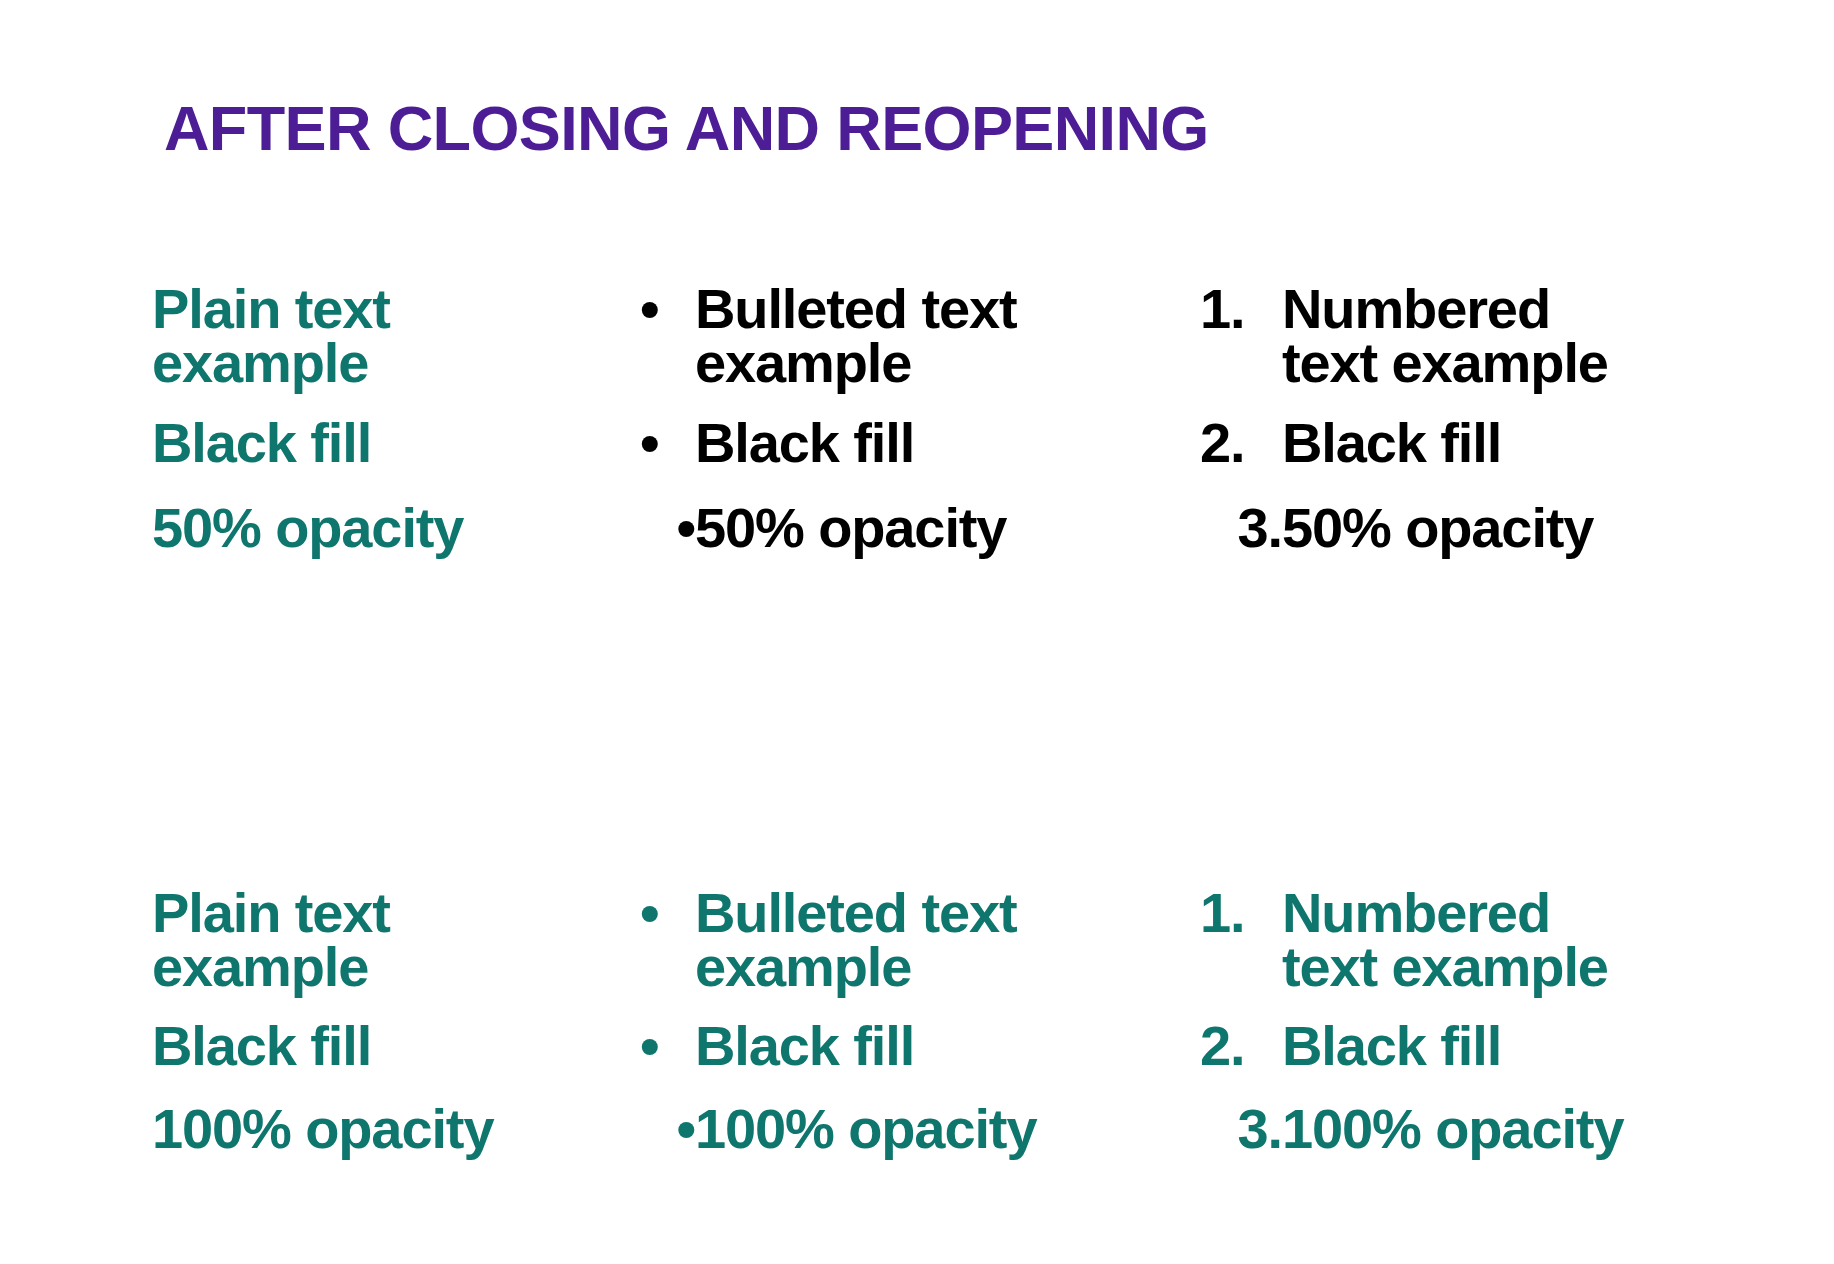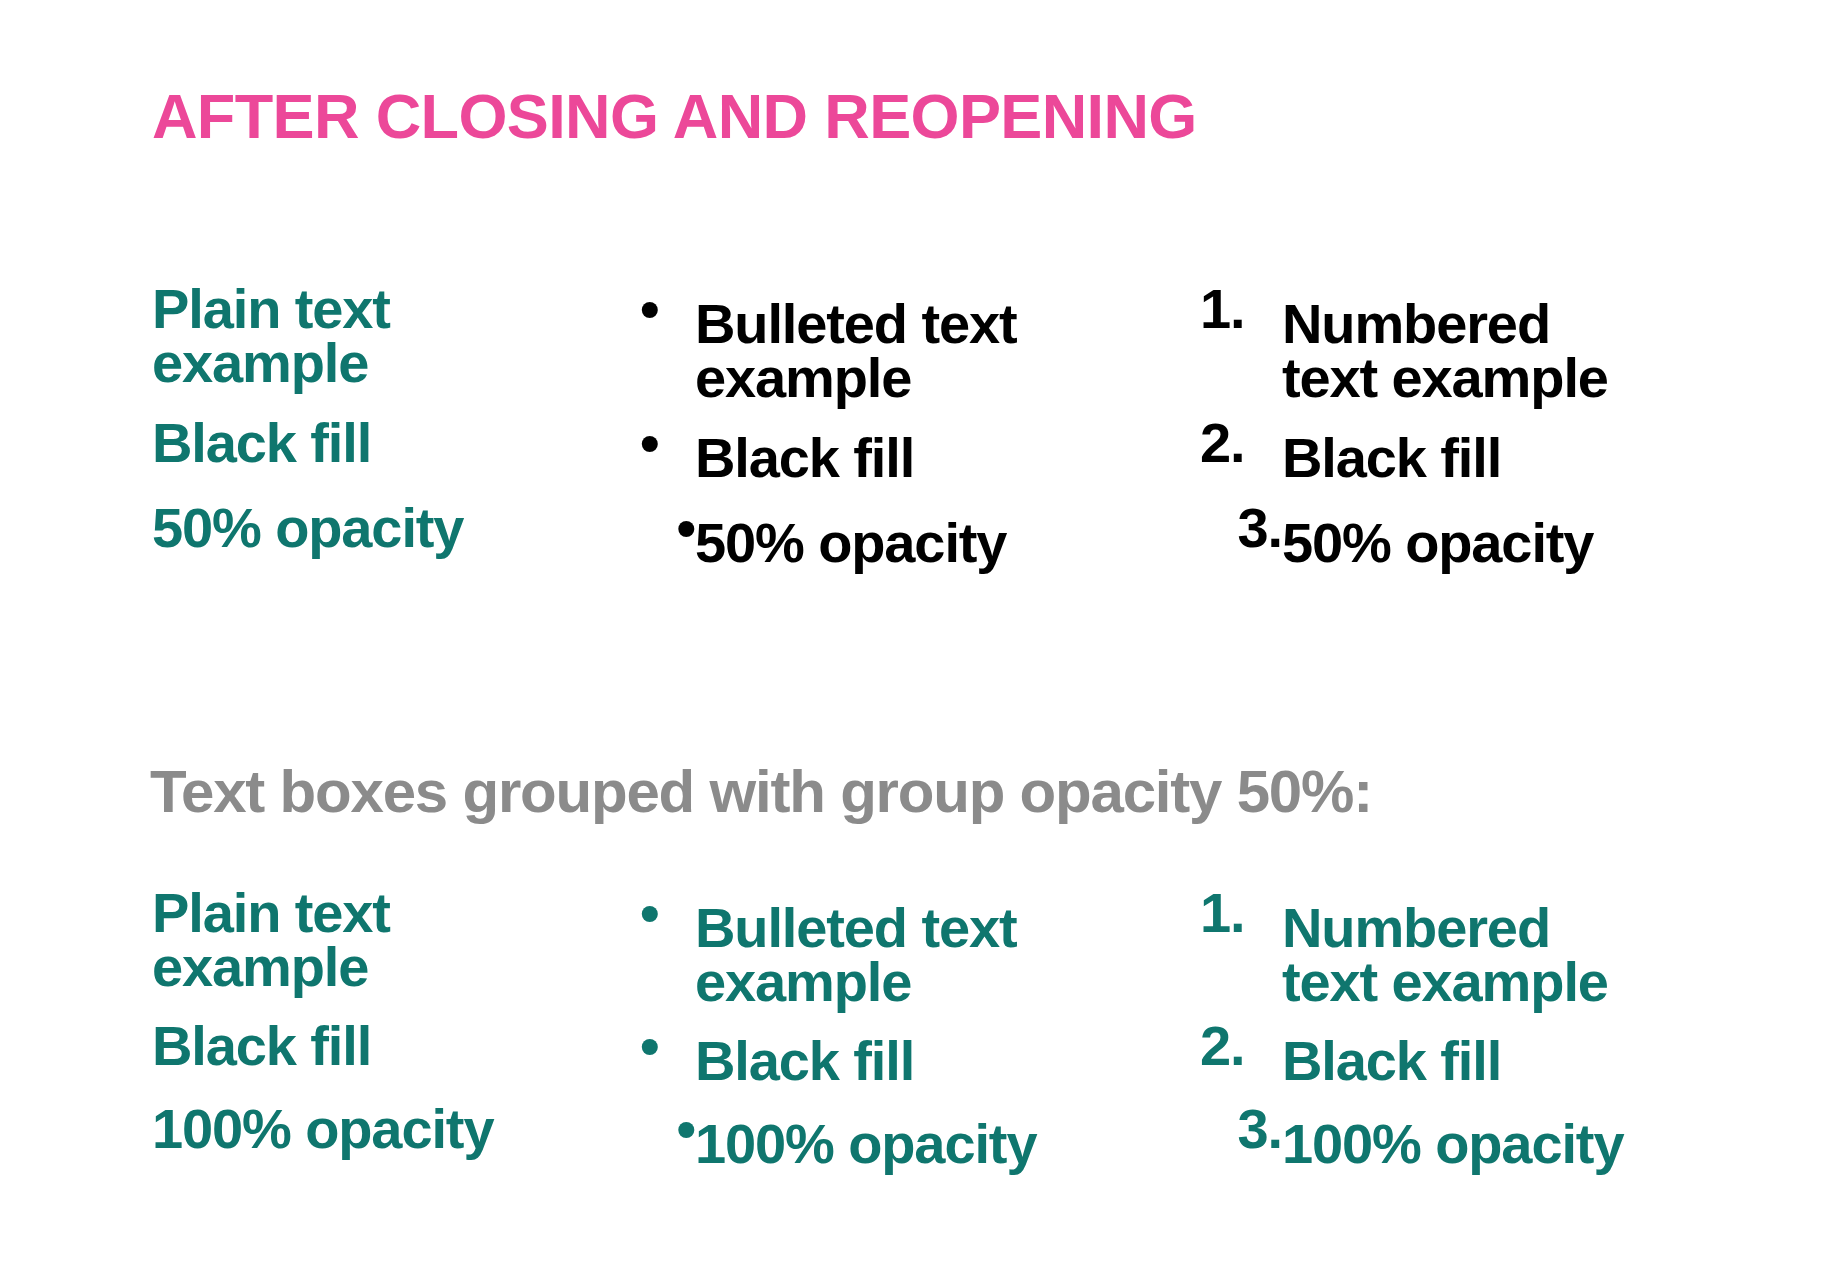--- a/index.html
+++ b/index.html
@@ -10,25 +10,25 @@
     height: 1264px;
     background: #ffffff;
     overflow: hidden;
     font-family: "Liberation Sans", "DejaVu Sans", sans-serif;
     font-weight: bold;
   }
   .title {
     position: absolute;
     left: 152px;
     top: 85px;
-    margin: 0;
+    margin: 12px;
     font-size: 63px;
     line-height: 63px;
     letter-spacing: -0.01em;
-    color: #ec4899;
+    color: #4c1d95;
     white-space: nowrap;
   }
   .heading {
     position: absolute;
     left: 150px;
     top: 762px;
     margin: 0;
     font-size: 60px;
     line-height: 60px;
     letter-spacing: -0.02em;
@@ -44,21 +44,21 @@
   }
   .black { color: #000000; }
   .gray  { color: #0f766e; }
   .row { display: flex; align-items: flex-start; white-space: normal; }
   .marker {
     flex: none;
     white-space: pre;
   }
   .bullet-marker { width: 55px; }
   .number-marker { width: 82px; }
-  .ptext { white-space: pre-line; margin-top: 15px; }
+  .ptext { white-space: pre-line; }
   
   .col-plain  { left: 152px; }
   .col-bullet { left: 640px; }
   .col-number { left: 1200px; }
   
   .s1-r1 { top: 282px; }
   .s1-r2 { top: 416px; }
   .s1-r3 { top: 501px; text-align: right; }
   
   .s2-r1 { top: 886px; }
@@ -98,21 +98,20 @@
   </div>
   <div class="para black col-number s1-r2 row">
     <span class="marker number-marker">2.</span>
     <span class="ptext">Black fill</span>
   </div>
   <div class="para black col-number s1-r3 row">
     <span class="marker number-marker">3.</span>
     <span class="ptext">50% opacity</span>
   </div>
 
-  <h2 class="heading">Text boxes grouped with group opacity 50%:</h2>
 
   <div class="para gray col-plain s2-r1">Plain text
 example</div>
   <div class="para gray col-plain s2-r2">Black fill</div>
   <div class="para gray col-plain s2-r3">100% opacity</div>
 
   <div class="para gray col-bullet s2-r1 row">
     <span class="marker bullet-marker">•</span>
     <span class="ptext">Bulleted text
 example</span>

